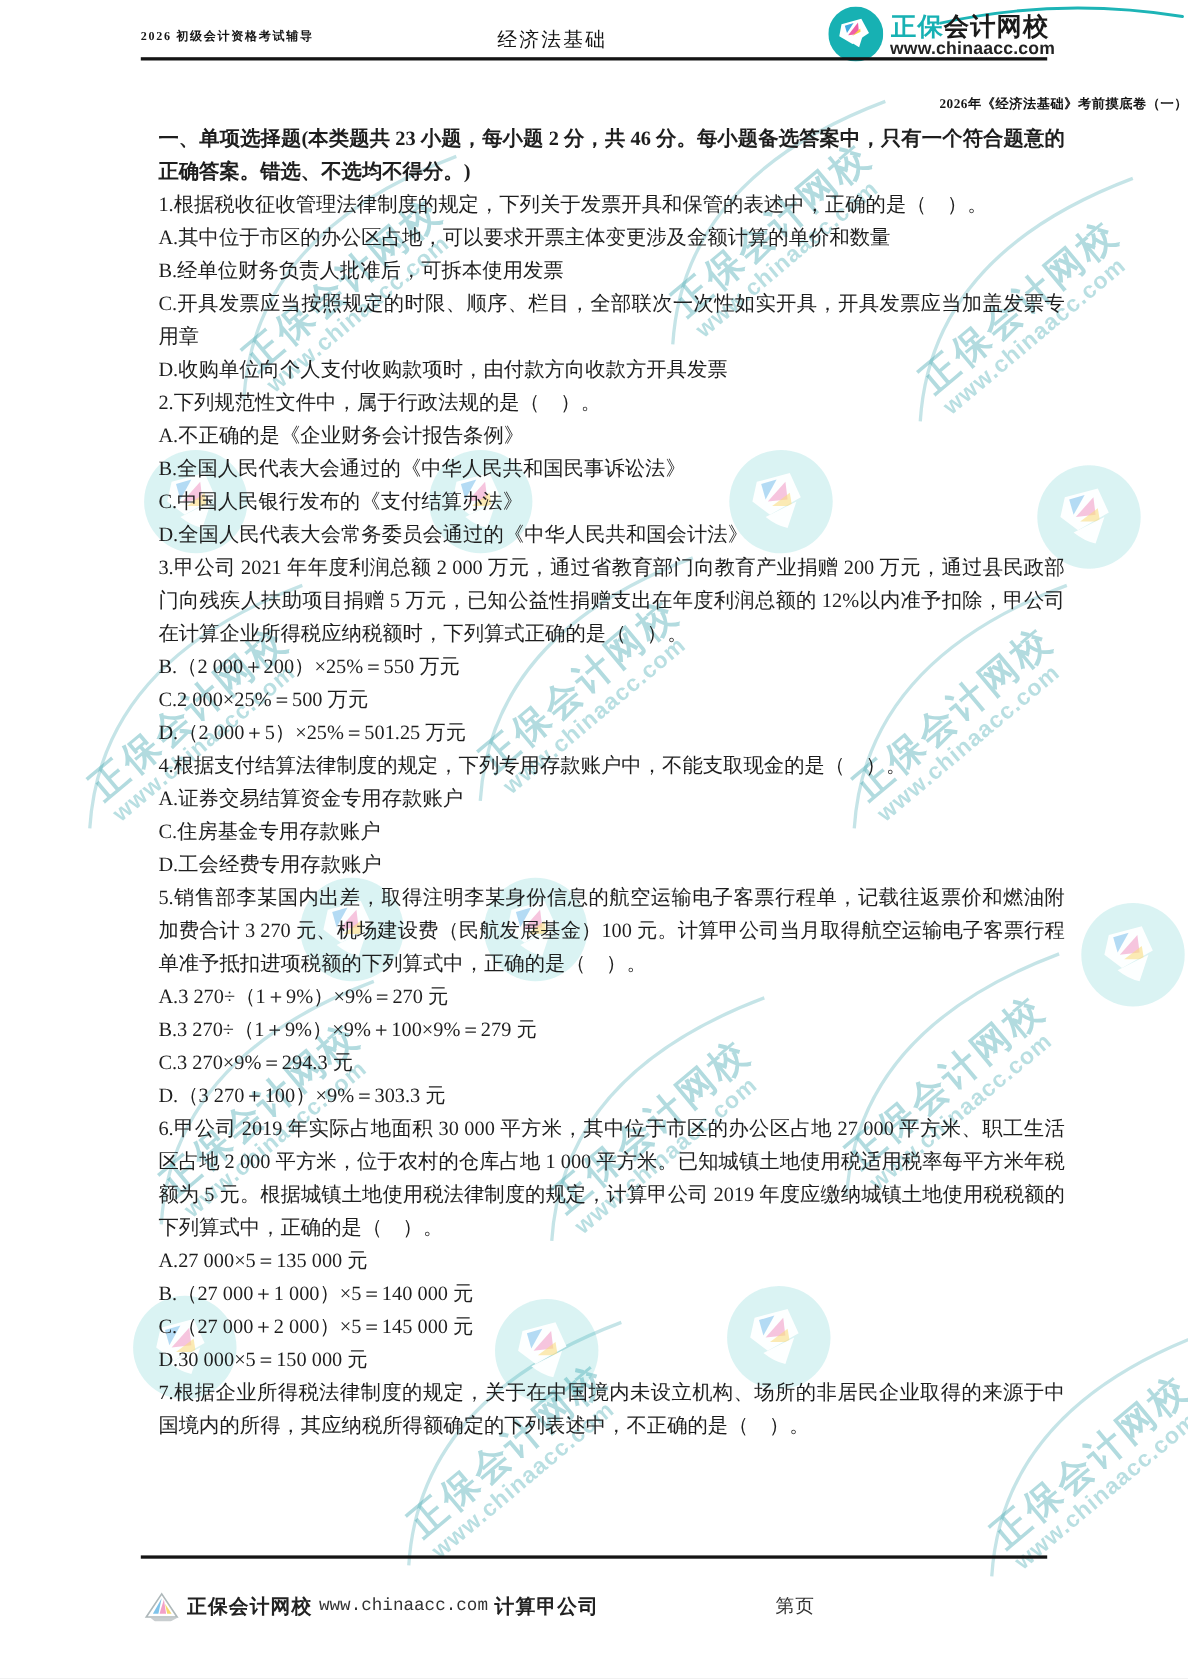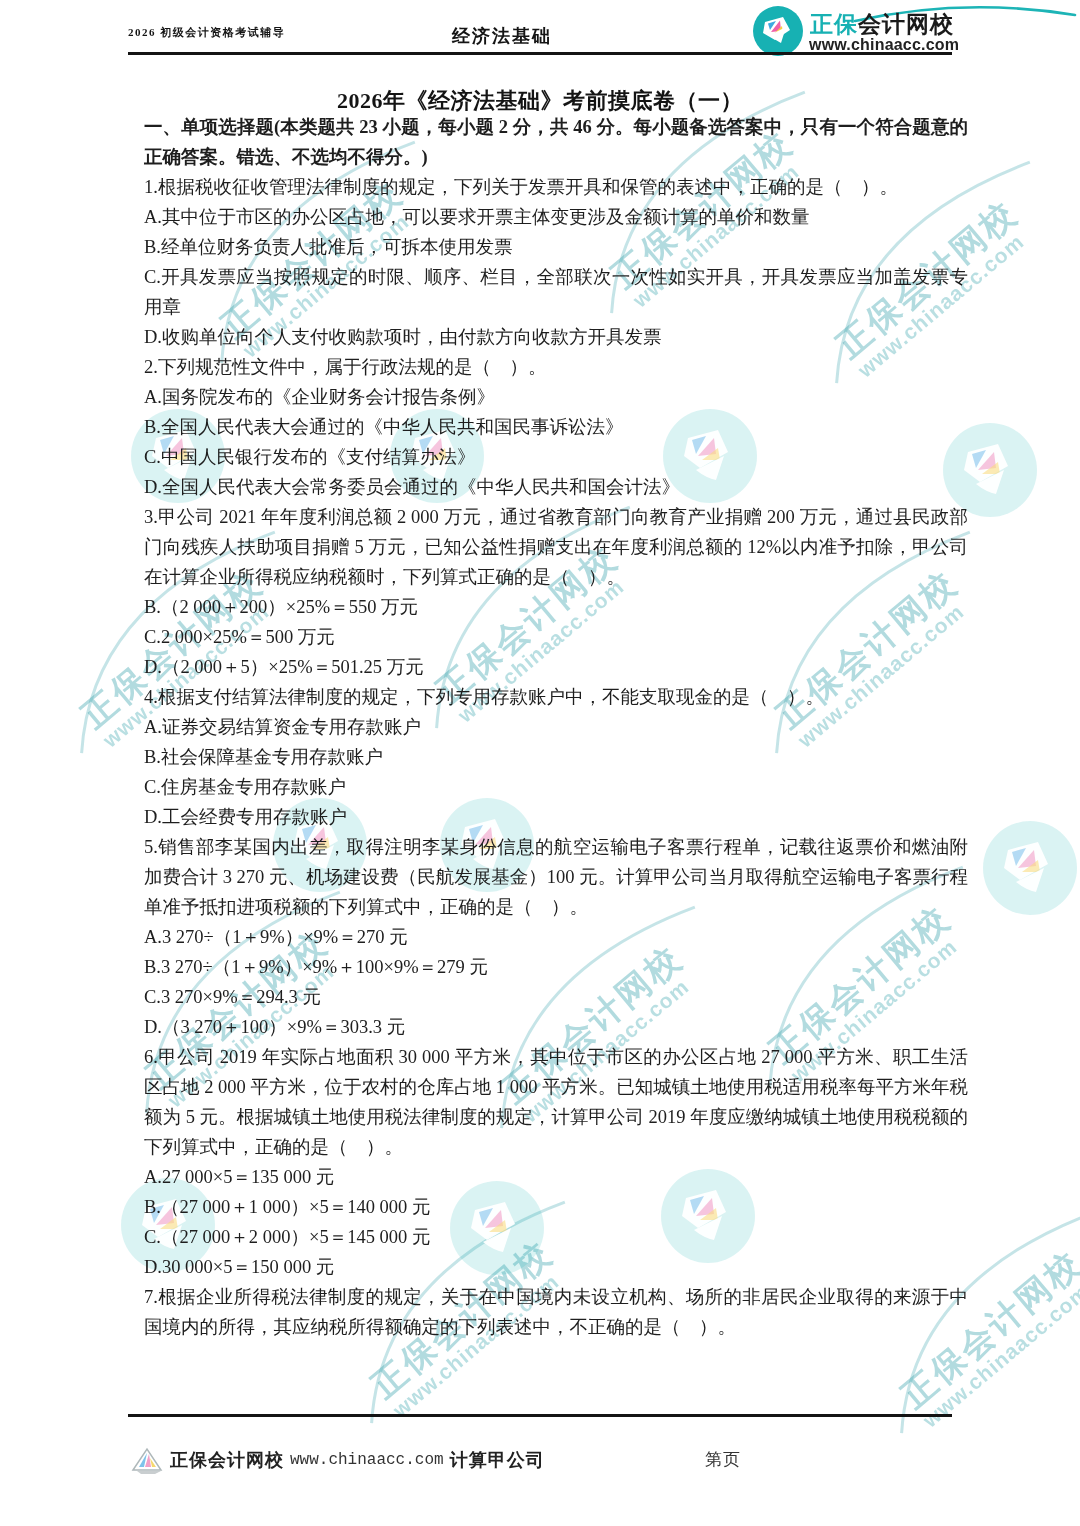--- a/index.html
+++ b/index.html
@@ -19,36 +19,36 @@
   .wm-text .wm-l2{font-size:21px;letter-spacing:1px;white-space:nowrap;color:rgba(62,166,175,0.36);}
   .wm-arc{position:absolute;left:-30px;top:-46px;}
   .wm-circle{position:absolute;width:96px;height:96px;}
   
   .content{position:absolute;inset:0;z-index:2;}
   .hd-left{
     position:absolute;left:128px;top:25px;font-size:11px;font-weight:bold;
     letter-spacing:1.5px;color:#141414;
   }
   .hd-center{
-    position:absolute;left:452px;top:24px;font-size:18px;font-weight:bold;
+    position:absolute;left:452px;top:24px;font-size:18px;font-weight:normal;
     letter-spacing:2px;color:#141414;
   }
   .hd-rule{position:absolute;left:128px;top:52px;width:824px;height:3px;background:#141414;}
   .hd-logo{position:absolute;left:753px;top:3px;width:327px;height:55px;}
   .hd-logo-icon{position:absolute;left:0;top:3px;}
   .hd-brand-row{position:absolute;left:57px;top:6px;white-space:nowrap;
     font-family:"Liberation Sans","DejaVu Sans",sans-serif;font-weight:bold;font-size:23px;}
   .hd-brand-teal{color:#17b1b3;letter-spacing:1px;}
   .hd-brand-black{color:#1a1a1a;letter-spacing:1px;}
   .hd-url{position:absolute;left:56px;top:33px;font-family:"Liberation Sans","DejaVu Sans",sans-serif;
     font-weight:bold;font-size:16px;color:#222;letter-spacing:0.2px;}
   .hd-arc{position:absolute;left:40px;top:-2px;}
   .paper-title{
-    position:absolute;left:0;top:86px;width:100%;text-align:center;
-    font-size:22px;font-weight:bold;color:#141414;letter-spacing:0.5px;
+    position:absolute;left:0;top:86px;width:100%;text-align:right;
+    font-size:12px;font-weight:bold;color:#141414;letter-spacing:0.5px;
   }
   .body-text{
     position:absolute;left:144px;top:112px;width:824px;
     font-size:18.5px;line-height:30px;text-align:justify;
   }
   .body-text p{margin:0;padding:0;}
   .intro{font-weight:bold;}
   
   .ft-rule{position:absolute;left:128px;top:1414px;width:824px;height:2.5px;background:#141414;}
   .ft-brand{position:absolute;left:130px;top:1446px;height:30px;white-space:nowrap;}
@@ -253,33 +253,32 @@
     <div class="body-text">
       <p class="intro">一、单项选择题(本类题共 23 小题，每小题 2 分，共 46 分。每小题备选答案中，只有一个符合题意的正确答案。错选、不选均不得分。)</p>
 
       <p class="stem">1.根据税收征收管理法律制度的规定，下列关于发票开具和保管的表述中，正确的是（　）。</p>
       <p class="opt">A.其中位于市区的办公区占地，可以要求开票主体变更涉及金额计算的单价和数量</p>
       <p class="opt">B.经单位财务负责人批准后，可拆本使用发票</p>
       <p class="opt">C.开具发票应当按照规定的时限、顺序、栏目，全部联次一次性如实开具，开具发票应当加盖发票专用章</p>
       <p class="opt">D.收购单位向个人支付收购款项时，由付款方向收款方开具发票</p>
 
       <p class="stem">2.下列规范性文件中，属于行政法规的是（　）。</p>
-      <p class="opt">A.国务院发布的《企业财务会计报告条例》</p>
+      <p class="opt">A.不正确的是《企业财务会计报告条例》</p>
       <p class="opt">B.全国人民代表大会通过的《中华人民共和国民事诉讼法》</p>
       <p class="opt">C.中国人民银行发布的《支付结算办法》</p>
       <p class="opt">D.全国人民代表大会常务委员会通过的《中华人民共和国会计法》</p>
 
       <p class="stem">3.甲公司 2021 年年度利润总额 2 000 万元，通过省教育部门向教育产业捐赠 200 万元，通过县民政部门向残疾人扶助项目捐赠 5 万元，已知公益性捐赠支出在年度利润总额的 12%以内准予扣除，甲公司在计算企业所得税应纳税额时，下列算式正确的是（　）。</p>
       <p class="opt">B.（2 000＋200）×25%＝550 万元</p>
       <p class="opt">C.2 000×25%＝500 万元</p>
       <p class="opt">D.（2 000＋5）×25%＝501.25 万元</p>
 
       <p class="stem">4.根据支付结算法律制度的规定，下列专用存款账户中，不能支取现金的是（　）。</p>
       <p class="opt">A.证券交易结算资金专用存款账户</p>
-      <p class="opt">B.社会保障基金专用存款账户</p>
       <p class="opt">C.住房基金专用存款账户</p>
       <p class="opt">D.工会经费专用存款账户</p>
 
       <p class="stem">5.销售部李某国内出差，取得注明李某身份信息的航空运输电子客票行程单，记载往返票价和燃油附加费合计 3 270 元、机场建设费（民航发展基金）100 元。计算甲公司当月取得航空运输电子客票行程单准予抵扣进项税额的下列算式中，正确的是（　）。</p>
       <p class="opt">A.3 270÷（1＋9%）×9%＝270 元</p>
       <p class="opt">B.3 270÷（1＋9%）×9%＋100×9%＝279 元</p>
       <p class="opt">C.3 270×9%＝294.3 元</p>
       <p class="opt">D.（3 270＋100）×9%＝303.3 元</p>
 
       <p class="stem">6.甲公司 2019 年实际占地面积 30 000 平方米，其中位于市区的办公区占地 27 000 平方米、职工生活区占地 2 000 平方米，位于农村的仓库占地 1 000 平方米。已知城镇土地使用税适用税率每平方米年税额为 5 元。根据城镇土地使用税法律制度的规定，计算甲公司 2019 年度应缴纳城镇土地使用税税额的下列算式中，正确的是（　）。</p>

